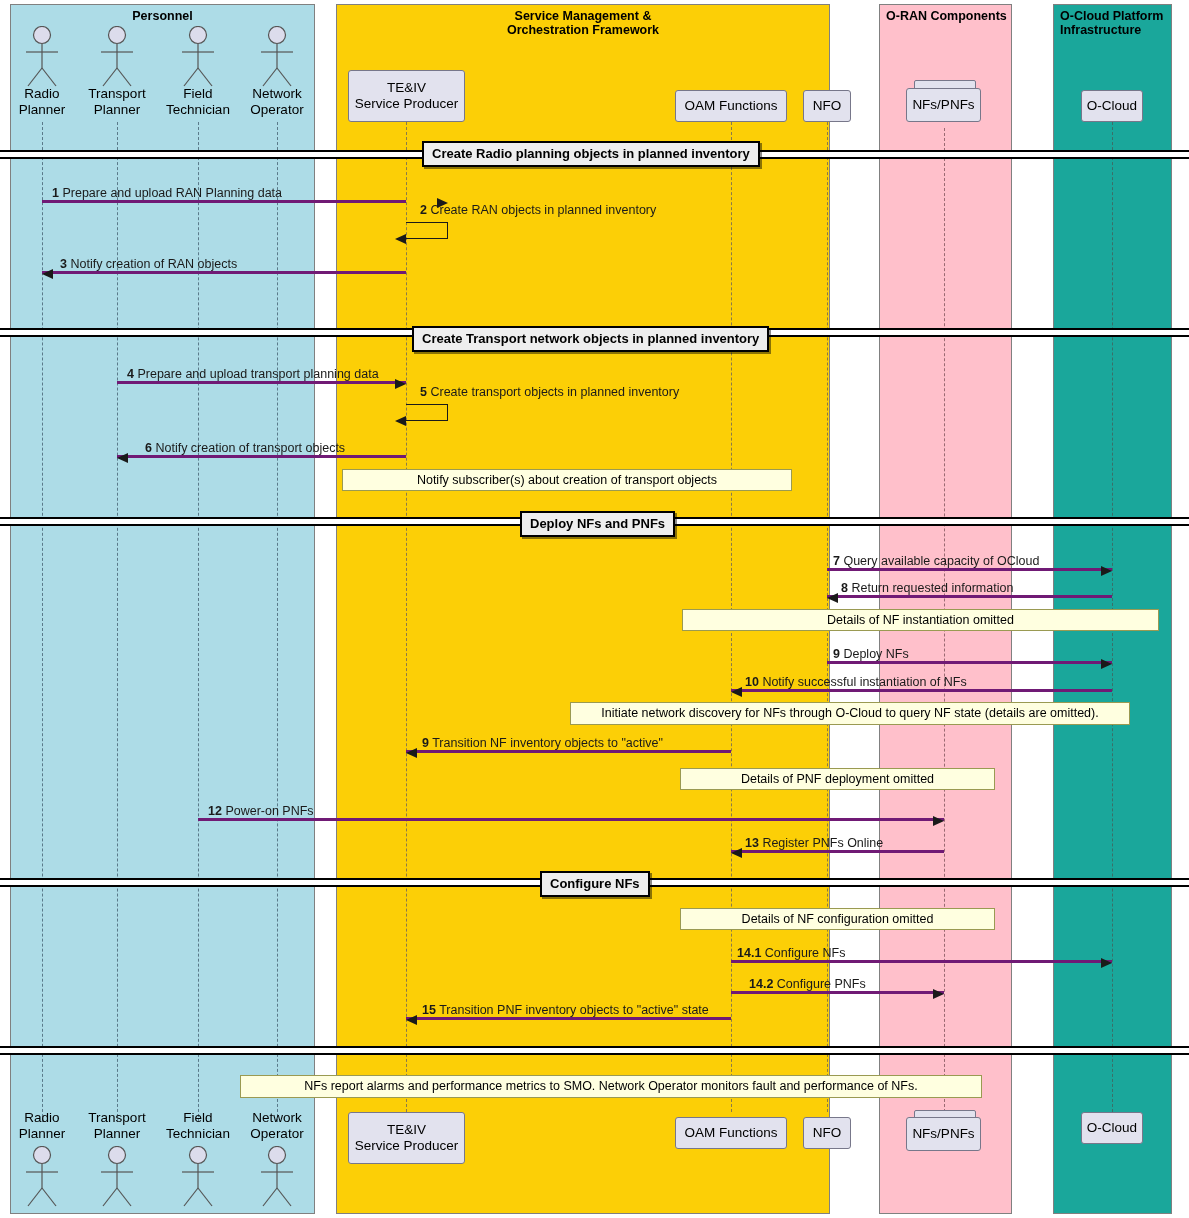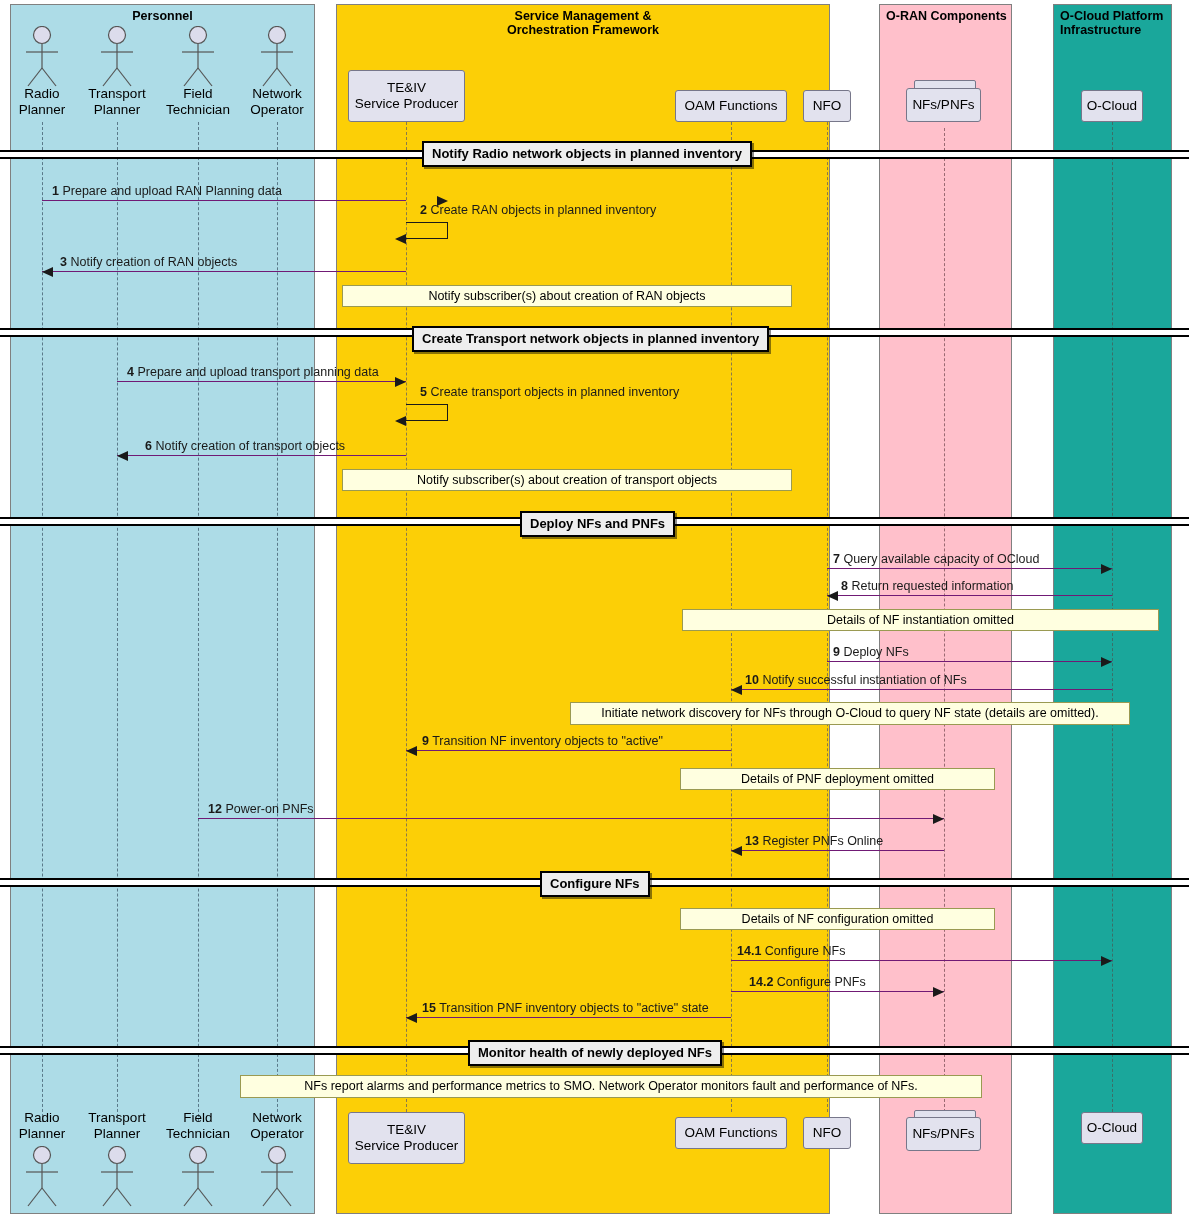--- a/index.html
+++ b/index.html
@@ -36,21 +36,21 @@
   .seplabel{position:absolute;box-sizing:border-box;background:#eeeeee;border:2px solid #000;
     font-weight:bold;font-size:13px;color:#000;padding:3px 8px 4px 8px;white-space:nowrap;
     box-shadow:2px 2px 0 rgba(0,0,0,0.45);}
 
   
   .note{position:absolute;box-sizing:border-box;background:#ffffe0;border:1px solid #9a9a52;
     font-size:12.5px;color:#000;text-align:center;line-height:17px;
     display:flex;align-items:center;justify-content:center;}
 
   
-  .msg{position:absolute;height:0;border-top:1px solid #701a75;}
+  .msg{position:absolute;height:0;border-top:3px solid #701a75;}
   .msg .lbl{position:absolute;bottom:3px;white-space:nowrap;font-size:12.5px;color:#1a1a1a;}
   .msg .lbl b{font-weight:bold;}
   .arrowhead{position:absolute;width:0;height:0;}
   .arrowhead.r{border-top:5px solid transparent;border-bottom:5px solid transparent;border-left:11px solid #1a1a1a;}
   .arrowhead.l{border-top:5px solid transparent;border-bottom:5px solid transparent;border-right:11px solid #1a1a1a;}
 
   
   .selfmsg{position:absolute;box-sizing:border-box;border:1px solid #1a1a1a;border-left:none;
     background:transparent;}
   .selfmsg .lbl{position:absolute;white-space:nowrap;font-size:12.5px;color:#1a1a1a;
@@ -161,21 +161,21 @@
   <div class="pstack" style="left:914px;top:80px;width:62px;height:40px;border-radius:2px;"></div>
   <div class="pbox" style="left:906px;top:88px;width:75px;height:34px;">
     <span class="ln">NFs/PNFs</span>
   </div>
 
   <div class="pbox" style="left:1081px;top:90px;width:62px;height:32px;">
     <span class="ln">O-Cloud</span>
   </div>
 
   <div class="sep" style="top:150px;"></div>
-  <div class="seplabel" style="left:422px;top:141px;">Notify Radio network objects in planned inventory</div>
+  <div class="seplabel" style="left:422px;top:141px;">Create Radio planning objects in planned inventory</div>
 
   <div class="msg" style="left:42px;top:200px;width:364px;">
     <div class="lbl" style="left:10px;">
       <b>1</b>
       <span>Prepare and upload RAN Planning data</span>
     </div>
     <div class="arrowhead r" style="left:395px;top:-5px;"></div>
   </div>
 
   <div class="selfmsg" style="left:406px;top:222px;width:42px;height:17px;">
@@ -187,21 +187,20 @@
   </div>
 
   <div class="msg" style="left:42px;top:271px;width:364px;">
     <div class="lbl" style="left:18px;">
       <b>3</b>
       <span>Notify creation of RAN objects</span>
     </div>
     <div class="arrowhead l" style="left:0px;top:-5px;"></div>
   </div>
 
-  <div class="note" style="left:342px;top:285px;width:450px;height:22px;">Notify subscriber(s) about creation of RAN objects</div>
 
   <div class="sep" style="top:328px;"></div>
   <div class="seplabel" style="left:412px;top:326px;">Create Transport network objects in planned inventory</div>
 
   <div class="msg" style="left:117px;top:381px;width:289px;">
     <div class="lbl" style="left:10px;">
       <b>4</b>
       <span>Prepare and upload transport planning data</span>
     </div>
     <div class="arrowhead r" style="left:278px;top:-5px;"></div>
@@ -313,21 +312,20 @@
 
   <div class="msg" style="left:406px;top:1017px;width:325px;">
     <div class="lbl" style="left:16px;">
       <b>15</b>
       <span>Transition PNF inventory objects to "active" state</span>
     </div>
     <div class="arrowhead l" style="left:0px;top:-5px;"></div>
   </div>
 
   <div class="sep" style="top:1046px;"></div>
-  <div class="seplabel" style="left:468px;top:1040px;">Monitor health of newly deployed NFs</div>
 
   <div class="note" style="left:240px;top:1075px;width:742px;height:23px;">NFs report alarms and performance metrics to SMO. Network Operator monitors fault and performance of NFs.</div>
 
   <div class="pbox" style="left:348px;top:1112px;width:117px;height:52px;">
     <span class="ln">TE&amp;IV</span>
     <span class="ln">Service Producer</span>
   </div>
 
   <div class="pbox" style="left:675px;top:1117px;width:112px;height:32px;">
     <span class="ln">OAM Functions</span>

